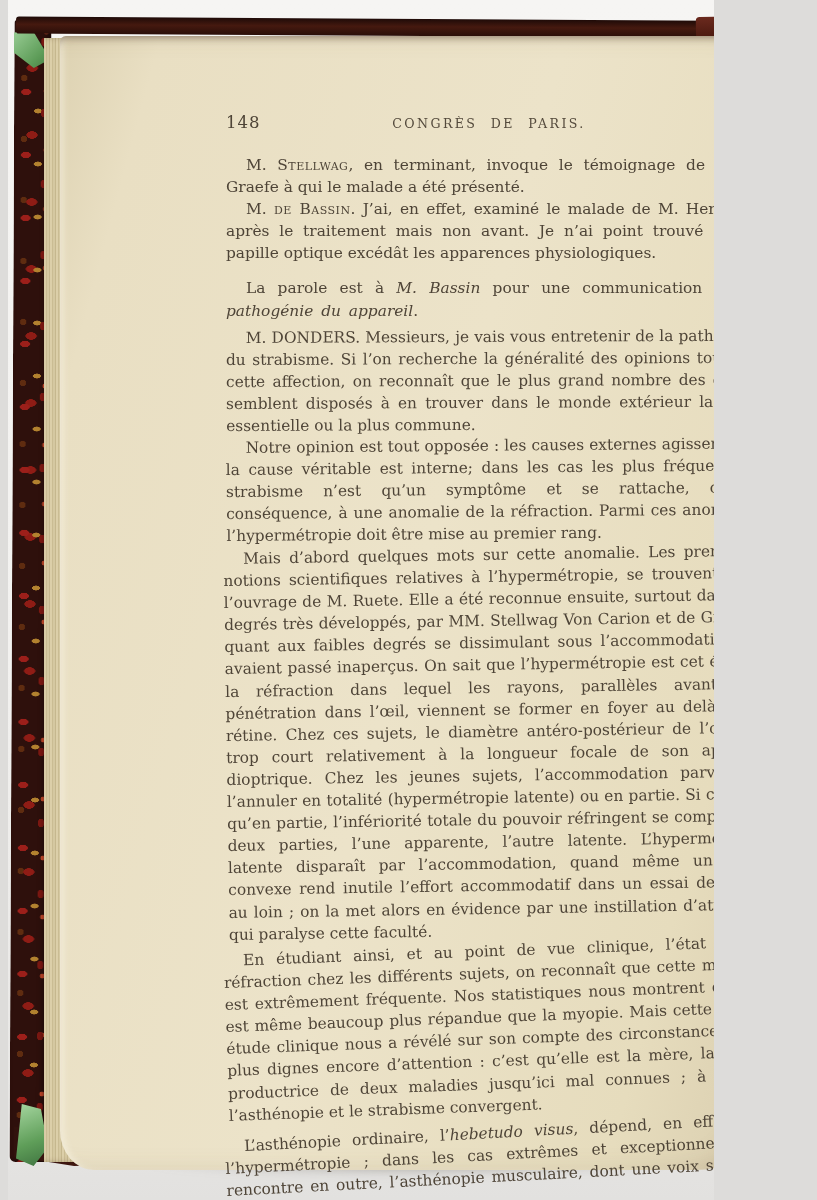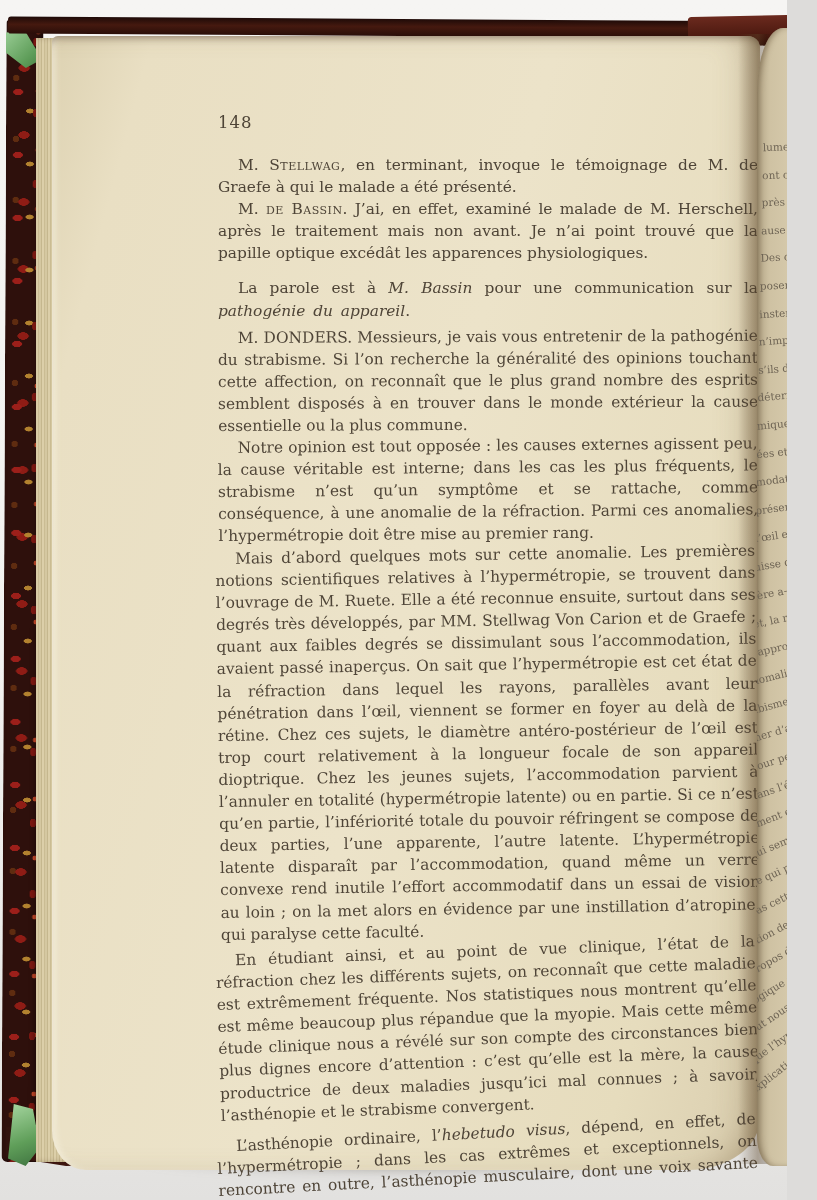--- a/index.html
+++ b/index.html
@@ -1,18 +1,18 @@
 <!DOCTYPE html>
 <html><head>
 <meta charset="utf-8">
 <style>
   html,body{margin:0;padding:0;background:#dddcda;}
-  .photo{position:relative;width:787px;height:1200px;overflow:hidden;
+  .photo{position:relative;width:706px;height:1200px;overflow:hidden;
     background:linear-gradient(180deg,#f6f5f3 0%,#f2f1ef 55%,#e9e8e6 88%,#e2e1df 100%);
-    font-family:"DejaVu Serif","Liberation Serif",serif;}
+    font-family:"DejaVu Serif","Liberation Serif",serif;margin-left:8px;}
 
   
   .book-shadow{position:absolute;left:30px;top:1148px;width:740px;height:36px;
     background:radial-gradient(ellipse 50% 50% at 50% 40%,rgba(110,104,94,.55),rgba(110,104,94,0) 72%);
     filter:blur(4px);}
 
   
   .cover-left{position:absolute;left:4px;top:20px;width:37px;height:1142px;
     transform:rotate(.25deg);border-radius:3px 0 0 6px;
     background-color:#2e100c;
@@ -104,20 +104,21 @@
   <div class="ribbon-top"></div>
   <div class="ribbon-bottom"></div>
   <div class="edge-stripes"></div>
   <div class="spine-top"></div>
   <div class="cover-top-right"></div>
 
   <div class="main-page">
     <div class="text-block">
       <div class="page-header">
         <span class="page-number">148</span>
+        <span class="running-title">CONGRÈS DE PARIS.</span>
       </div>
       <div class="paragraphs">
           <p><span class="seg-plain">M. </span><span class="seg-sc">Stellwag</span><span class="seg-plain">, en terminant, invoque le témoignage de M. de Graefe à qui le malade a été présenté.</span></p>
           <p><span class="seg-plain">M. </span><span class="seg-sc">de Bassin</span><span class="seg-plain">. J’ai, en effet, examiné le malade de M. Herschell, après le traitement mais non avant. Je n’ai point trouvé que la papille optique excédât les apparences physiologiques.</span></p>
           <p class="lead"><span class="seg-plain">La parole est à </span><span class="seg-i">M. Bassin</span><span class="seg-plain"> pour une communication sur la </span><span class="seg-i">pathogénie du appareil</span><span class="seg-plain">.</span></p>
           <p><span class="seg-plain">M. DONDERS. Messieurs, je vais vous entretenir de la pathogénie du strabisme. Si l’on recherche la généralité des opinions touchant cette affection, on reconnaît que le plus grand nombre des esprits semblent disposés à en trouver dans le monde extérieur la cause essentielle ou la plus commune.</span></p>
           <p><span class="seg-plain">Notre opinion est tout opposée : les causes externes agissent peu, la cause véritable est interne; dans les cas les plus fréquents, le strabisme n’est qu’un symptôme et se rattache, comme conséquence, à une anomalie de la réfraction. Parmi ces anomalies, l’hypermétropie doit être mise au premier rang.</span></p>
           <p><span class="seg-plain">Mais d’abord quelques mots sur cette anomalie. Les premières notions scientifiques relatives à l’hypermétropie, se trouvent dans l’ouvrage de M. Ruete. Elle a été reconnue ensuite, surtout dans ses degrés très développés, par MM. Stellwag Von Carion et de Graefe ; quant aux faibles degrés se dissimulant sous l’accommodation, ils avaient passé inaperçus. On sait que l’hypermétropie est cet état de la réfraction dans lequel les rayons, parallèles avant leur pénétration dans l’œil, viennent se former en foyer au delà de la rétine. Chez ces sujets, le diamètre antéro-postérieur de l’œil est trop court relativement à la longueur focale de son appareil dioptrique. Chez les jeunes sujets, l’accommodation parvient à l’annuler en totalité (hypermétropie latente) ou en partie. Si ce n’est qu’en partie, l’infériorité totale du pouvoir réfringent se compose de deux parties, l’une apparente, l’autre latente. L’hypermétropie latente disparaît par l’accommodation, quand même un verre convexe rend inutile l’effort accommodatif dans un essai de vision au loin ; on la met alors en évidence par une instillation d’atropine, qui paralyse cette faculté.</span></p>
           <p><span class="seg-plain">En étudiant ainsi, et au point de vue clinique, l’état de la réfraction chez les différents sujets, on reconnaît que cette maladie est extrêmement fréquente. Nos statistiques nous montrent qu’elle est même beaucoup plus répandue que la myopie. Mais cette même étude clinique nous a révélé sur son compte des circonstances bien plus dignes encore d’attention : c’est qu’elle est la mère, la cause productrice de deux maladies jusqu’ici mal connues ; à savoir, l’asthénopie et le strabisme convergent.</span></p>
           <p><span class="seg-plain">L’asthénopie ordinaire, l’</span><span class="seg-i">hebetudo visus</span><span class="seg-plain">, dépend, en effet, de l’hypermétropie ; dans les cas extrêmes et exceptionnels, on rencontre en outre, l’asthénopie musculaire, dont une voix savante et qui nous est</span></p>

